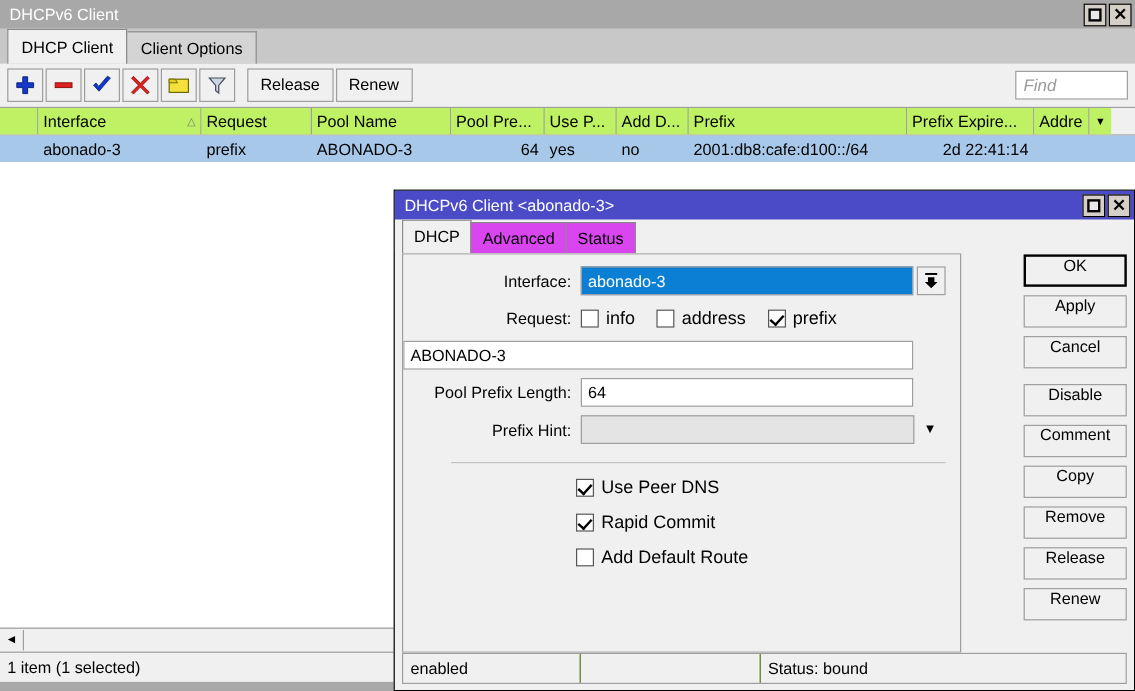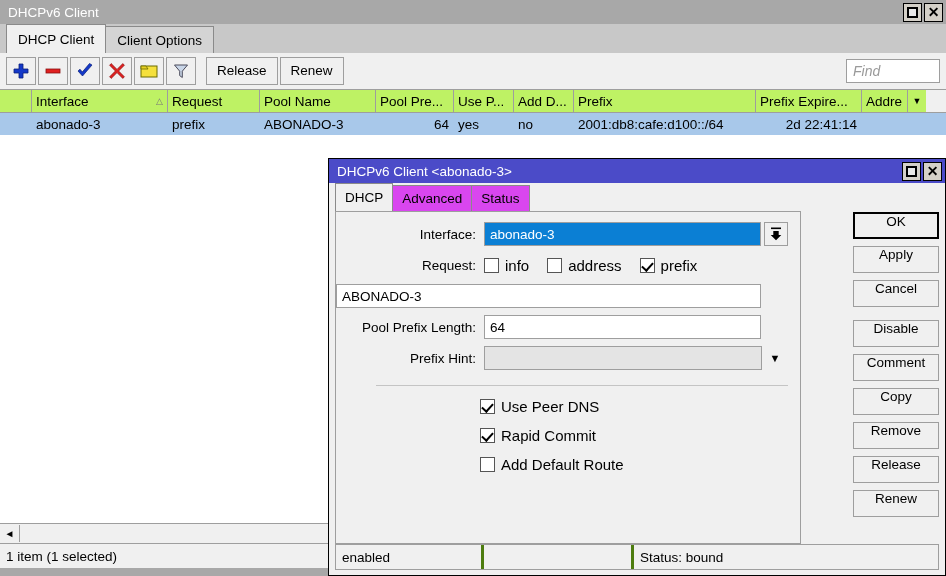--- a/index.html
+++ b/index.html
@@ -454,21 +454,21 @@
     margin: 0 6px 5px 6px;
     border: 1px solid #9e9e9e;
     box-sizing: border-box;
     background: #f0f0f0;
   }
   .dlg-status .pane {
     display: flex;
     align-items: center;
     padding-left: 6px;
     font-size: 13.5px;
-    border-right: 3px solid #4d7c0f;
+    border-right: 1px solid #4d7c0f;
     box-sizing: border-box;
     overflow: hidden;
     white-space: nowrap;
   }
   .dlg-status .pane:last-child { border-right: none; flex: 1 1 auto; }
 
   
   .ico { display: block; }
 </style>
 </head>

